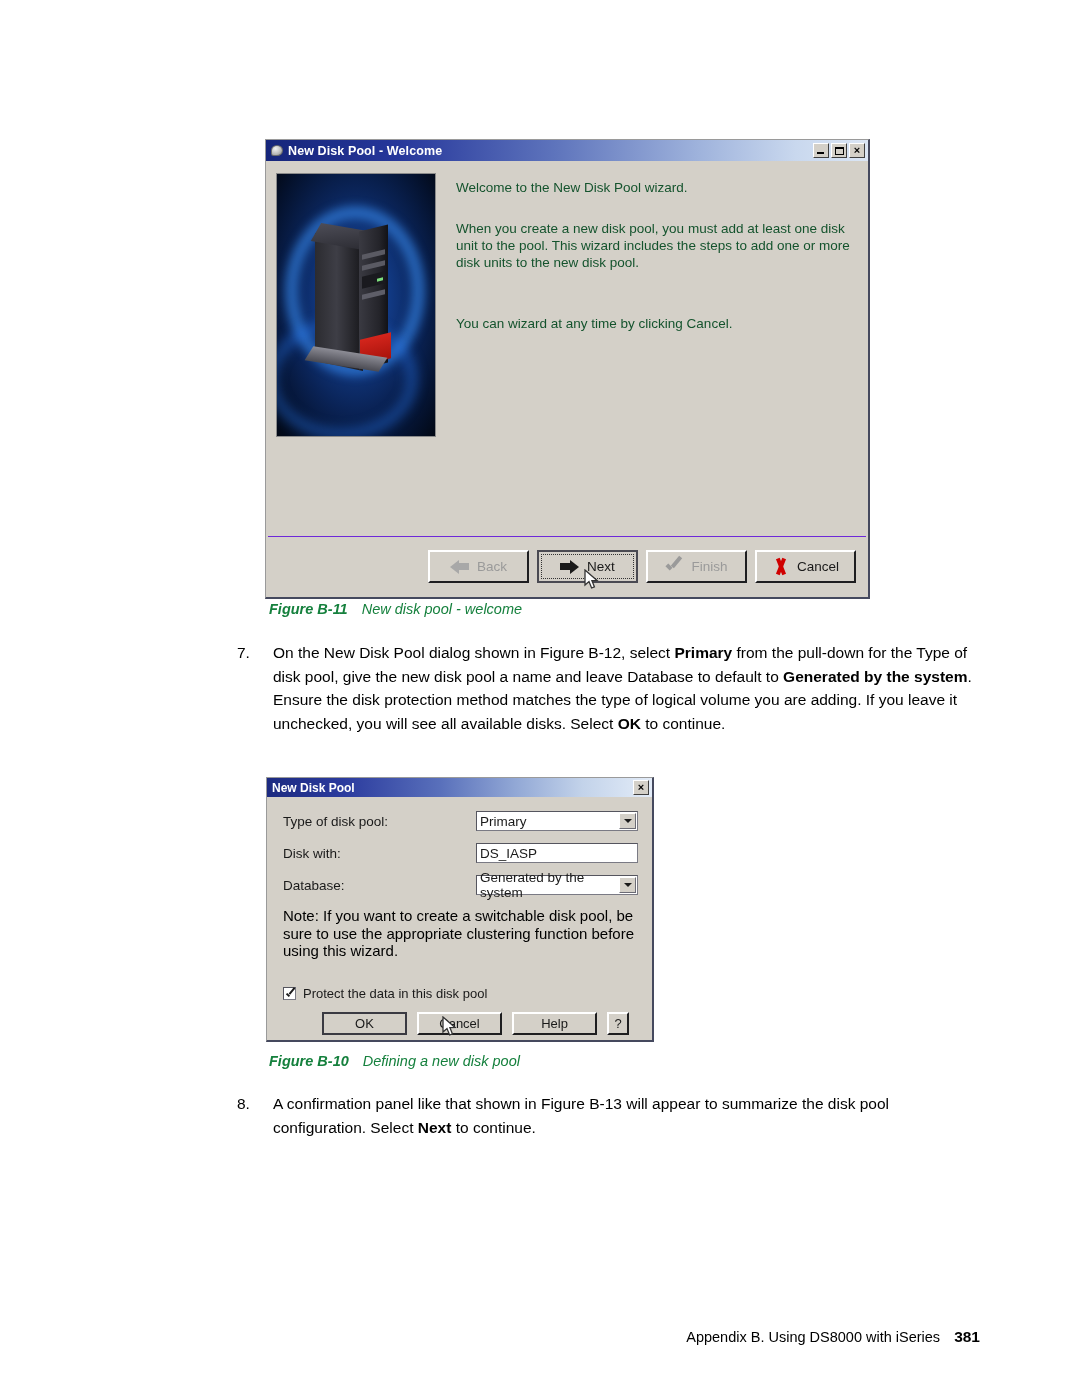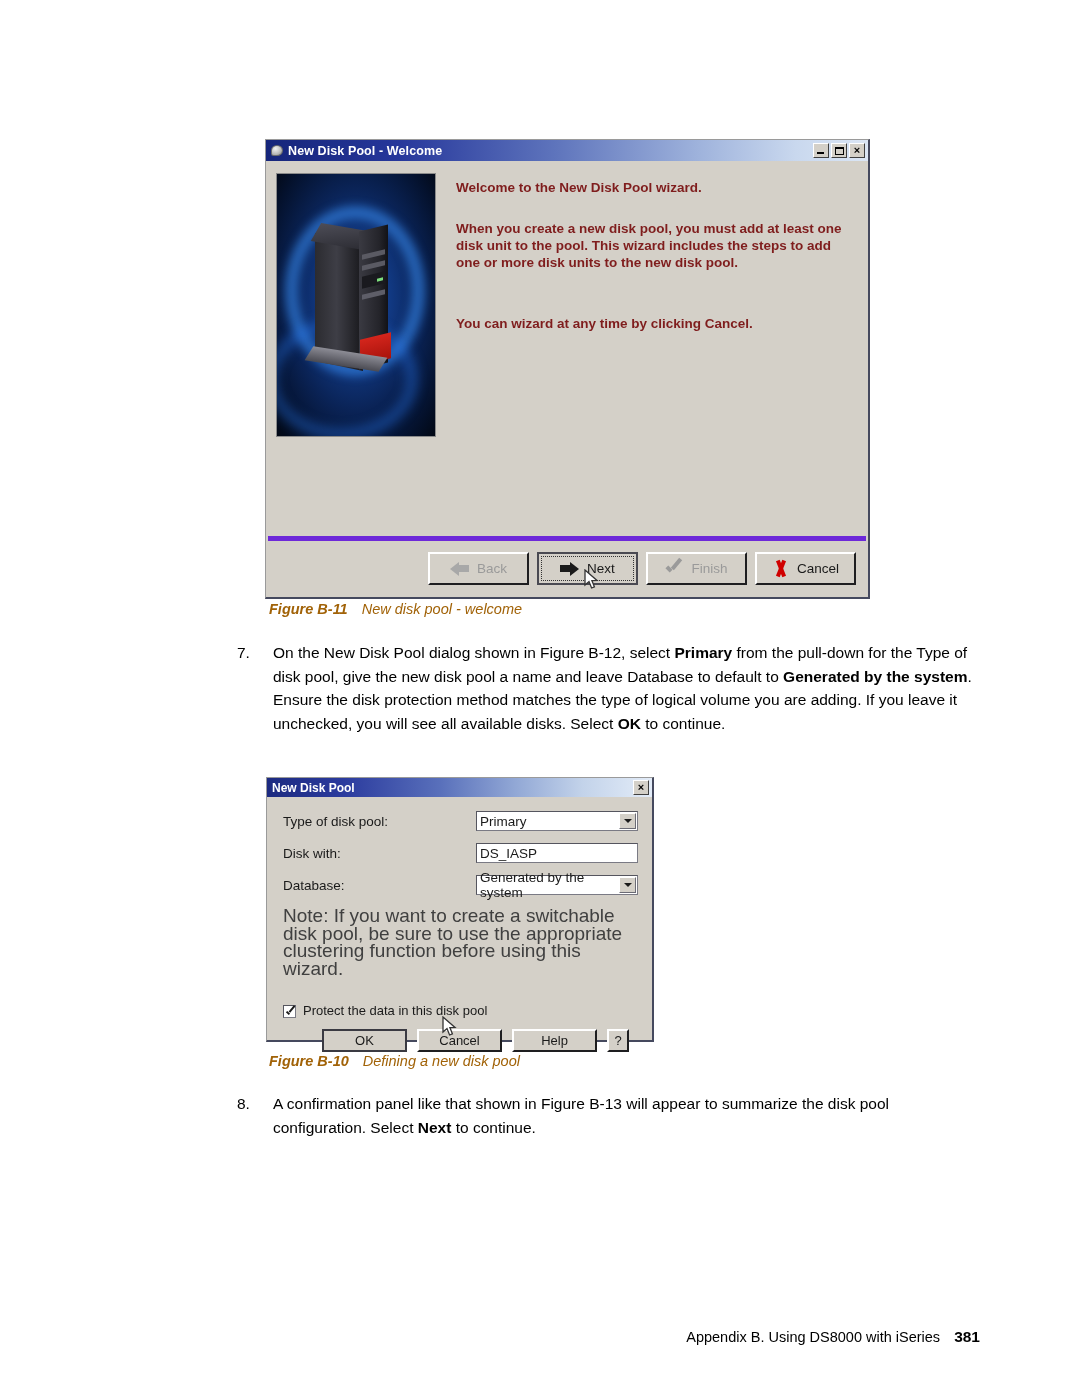--- a/index.html
+++ b/index.html
@@ -208,33 +208,32 @@
     left: -6px; top: 126px;
     width: 74px; height: 14px;
     background: linear-gradient(to bottom, #8d8d96 0%, #4a4a52 100%);
     transform: skew(-32deg, 9deg);
   }
 
   .win1-text {
     flex: 1;
     padding: 16px 14px 0 20px;
     font-size: 13.5px;
-    color: #7f1d1d;
+    color: #14532d;
     line-height: 17px;
-    font-weight: bold;
   }
   .win1-text p { margin: 0 0 24px 0; }
   .win1-text p.last { margin-top: 44px; }
 
   .win1-btnbar {
     position: absolute;
     left: 2px; right: 2px;
     bottom: 2px;
     height: 59px;
-    border-top: 5px solid #6d28d9;
+    border-top: 1px solid #6d28d9;
     display: flex;
     align-items: center;
     justify-content: flex-end;
     padding-right: 10px;
     gap: 8px;
     box-sizing: border-box;
   }
   .wbutton {
     height: 33px;
     min-width: 101px;
@@ -336,21 +335,21 @@
     width: 16px; height: 22px;
     pointer-events: none;
   }
   .cursor svg { display: block; }
 
   
   .caption {
     position: absolute;
     font-size: 14.5px;
     font-style: italic;
-    color: #a16207;
+    color: #15803d;
     white-space: nowrap;
   }
   .caption b {
     font-style: italic;
     font-weight: bold;
   }
   .caption .cap-text { margin-left: 14px; }
 
   .numlist {
     position: absolute;
@@ -448,28 +447,28 @@
     align-items: center;
     justify-content: center;
   }
   .combo-arrow i {
     display: block;
     border-left: 4px solid transparent;
     border-right: 4px solid transparent;
     border-top: 4px solid #1a1a1a;
   }
   .note {
-    font-size: 19px;
+    font-size: 15px;
     line-height: 17.5px;
-    color: #404040;
+    color: #000000;
     margin-top: 0;
   }
   .chkrow {
     display: flex;
-    align-items: flex-end;
+    align-items: center;
     margin-top: 26px;
     gap: 7px;
   }
   .chkbox {
     width: 13px; height: 13px;
     background: #ffffff;
     border: 1px solid #7a7a84;
     border-top-color: #55555e;
     border-left-color: #55555e;
     box-sizing: border-box;

